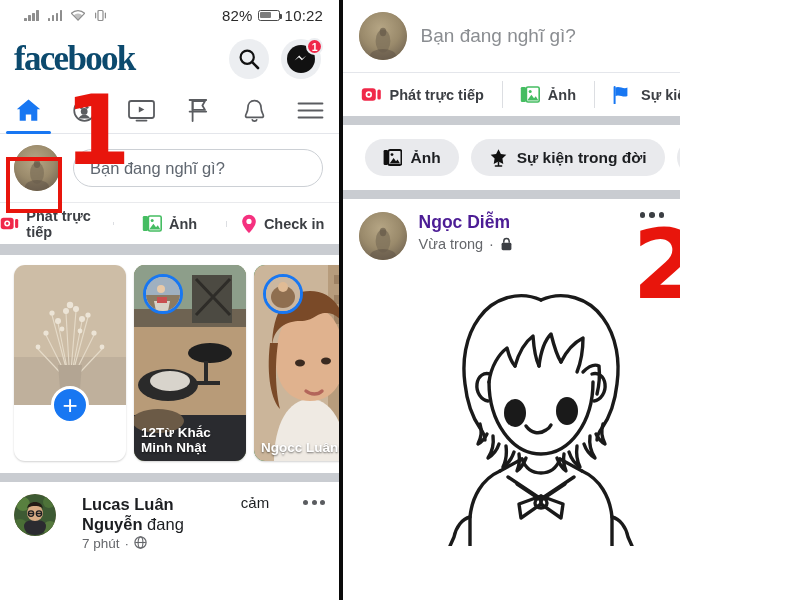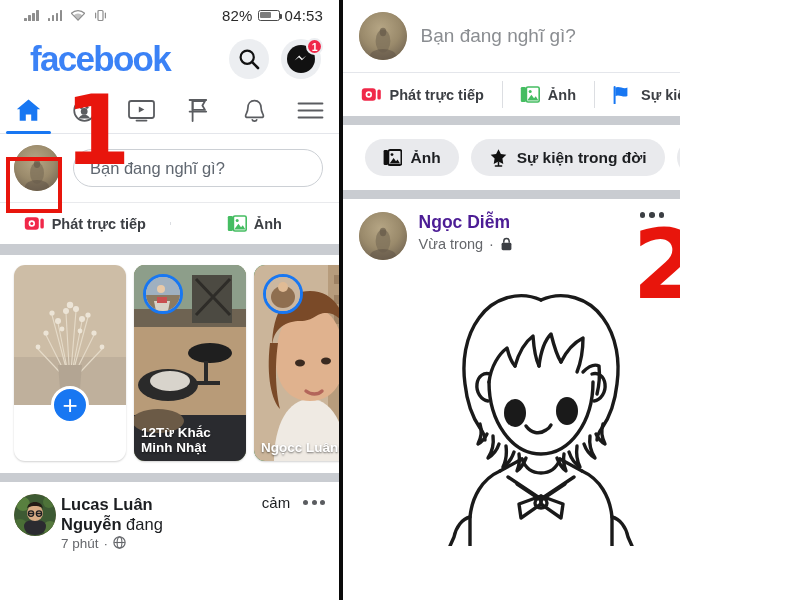--- a/index.html
+++ b/index.html
@@ -40,24 +40,23 @@
     width: 55%; background: #7d7d7d; border-radius: 1px; }
   .time-txt { font-size: 15px; }
   .pct-txt { font-size: 15px; }
 
   
   .fb-header {
     height: 58px; display: flex; align-items: center; justify-content: space-between;
     padding: 0 18px 0 14px; background: #fff;
   }
   .fb-wordmark {
-    font-family: Liberation Sans, sans-serif;
-    font-size: 35px; font-weight: bold; color: #3b82f6;
+    font-family: Liberation Serif, serif;
+    font-size: 35px; font-weight: bold; color: #0c4a6e;
     letter-spacing: -1.7px;
-    margin-left: 16px;
   }
   .hdr-actions { display: flex; align-items: center; gap: 12px; }
   .circ-btn {
     width: 40px; height: 40px; border-radius: 50%; background: #eceef1;
     display: flex; align-items: center; justify-content: center; position: relative;
   }
   .msgr-dot {
     width: 28px; height: 28px; border-radius: 50%; background: #111;
     display: flex; align-items: center; justify-content: center;
   }
@@ -128,21 +127,21 @@
     border: 3.5px solid #fff; display: flex; align-items: center; justify-content: center;
     color: #fff; font-size: 26px; line-height: 0; font-weight: 300;
   }
   .story-ring {
     position: absolute; left: 9px; top: 9px; width: 40px; height: 40px;
     border-radius: 50%; border: 3.2px solid #1877f2; overflow: hidden; background: #bdbdbd;
   }
   .story-ring > div { position: absolute; inset: 0; }
 
   
-  .post-head { display: flex; align-items: flex-start; gap: 5px; padding: 12px 14px 0 14px; }
+  .post-head { display: flex; align-items: flex-start; gap: 26px; padding: 12px 14px 0 14px; }
   .post-head .avatar { width: 42px; height: 42px; }
   .post-meta { flex: 1; min-width: 0; }
   .post-line { font-size: 16.5px; color: #1c1e21; line-height: 1.22; }
   .post-line b { font-weight: bold; }
   .post-line .muted { color: #1c1e21; font-weight: normal; }
   .post-sub { font-size: 13.5px; color: #65676b; margin-top: 2px;
     display: flex; align-items: flex-start; gap: 5px; }
   .feel-word { font-size: 15px; color: #1c1e21; padding: 0 8px; white-space: nowrap; }
   .dots { display: flex; gap: 3.5px; align-items: center; padding-top: 6px; }
   .dots i { width: 5px; height: 5px; border-radius: 50%; background: #5a5c60; display: block; }
@@ -213,21 +212,21 @@
         <svg width="13" height="13" viewBox="0 0 13 13">
           <rect x="4" y="1.5" width="5" height="10" rx="1" fill="none" stroke="#8e8e8e" stroke-width="1.2"></rect>
           <path d="M1.6 4.2v4.6M11.4 4.2v4.6" stroke="#8e8e8e" stroke-width="1.2" stroke-linecap="round"></path>
         </svg>
       </div>
       <div class="status-right">
         <span class="pct-txt">82%</span>
         <span class="battery-ico">
             <i></i>
           </span>
-        <span class="time-txt">04:53</span>
+        <span class="time-txt">10:22</span>
       </div>
     </div>
 
     <div class="fb-header">
       <div class="fb-wordmark">facebook</div>
       <div class="hdr-actions">
         <div class="circ-btn">
           <svg width="22" height="22" viewBox="0 0 22 22">
             <circle cx="9.2" cy="9.2" r="6.6" fill="none" stroke="#111" stroke-width="2.2"></circle>
             <path d="M14.2 14.2 20 20" stroke="#111" stroke-width="2.6" stroke-linecap="round"></path>
@@ -323,20 +322,27 @@
         <span>Phát trực tiếp</span>
       </div>
       <div class="action-item">
         <svg width="20" height="17" viewBox="0 0 20 17">
           <rect x="0.8" y="1" width="5.2" height="15" rx="1.3" fill="#45bd62"></rect>
           <rect x="6.4" y="1" width="12.8" height="15" rx="1.6" fill="#fff" stroke="#45bd62" stroke-width="1.6"></rect>
           <circle cx="10.2" cy="5.6" r="1.5" fill="#45bd62"></circle>
           <path d="M7.2 14.6 11.4 8.8l2.6 3.4 1.8-2 2.6 4.4z" fill="#45bd62"></path>
         </svg>
         <span>Ảnh</span>
+      </div>
+      <div class="action-item">
+        <svg width="16" height="20" viewBox="0 0 16 20">
+          <path d="M8 .8C4.2.8 1.2 3.8 1.2 7.6c0 5 6.8 11.6 6.8 11.6s6.8-6.6 6.8-11.6C14.8 3.8 11.8.8 8 .8z" fill="#f5317f"></path>
+          <circle cx="8" cy="7.4" r="2.6" fill="#fff"></circle>
+        </svg>
+        <span>Check in</span>
       </div>
     </div>
 
     <div class="sep-gray"></div>
 
     <div class="stories">
 
       <div class="story create">
         <div class="create-top">
           <svg width="112" height="140" viewBox="0 0 112 140" preserveAspectRatio="none">

